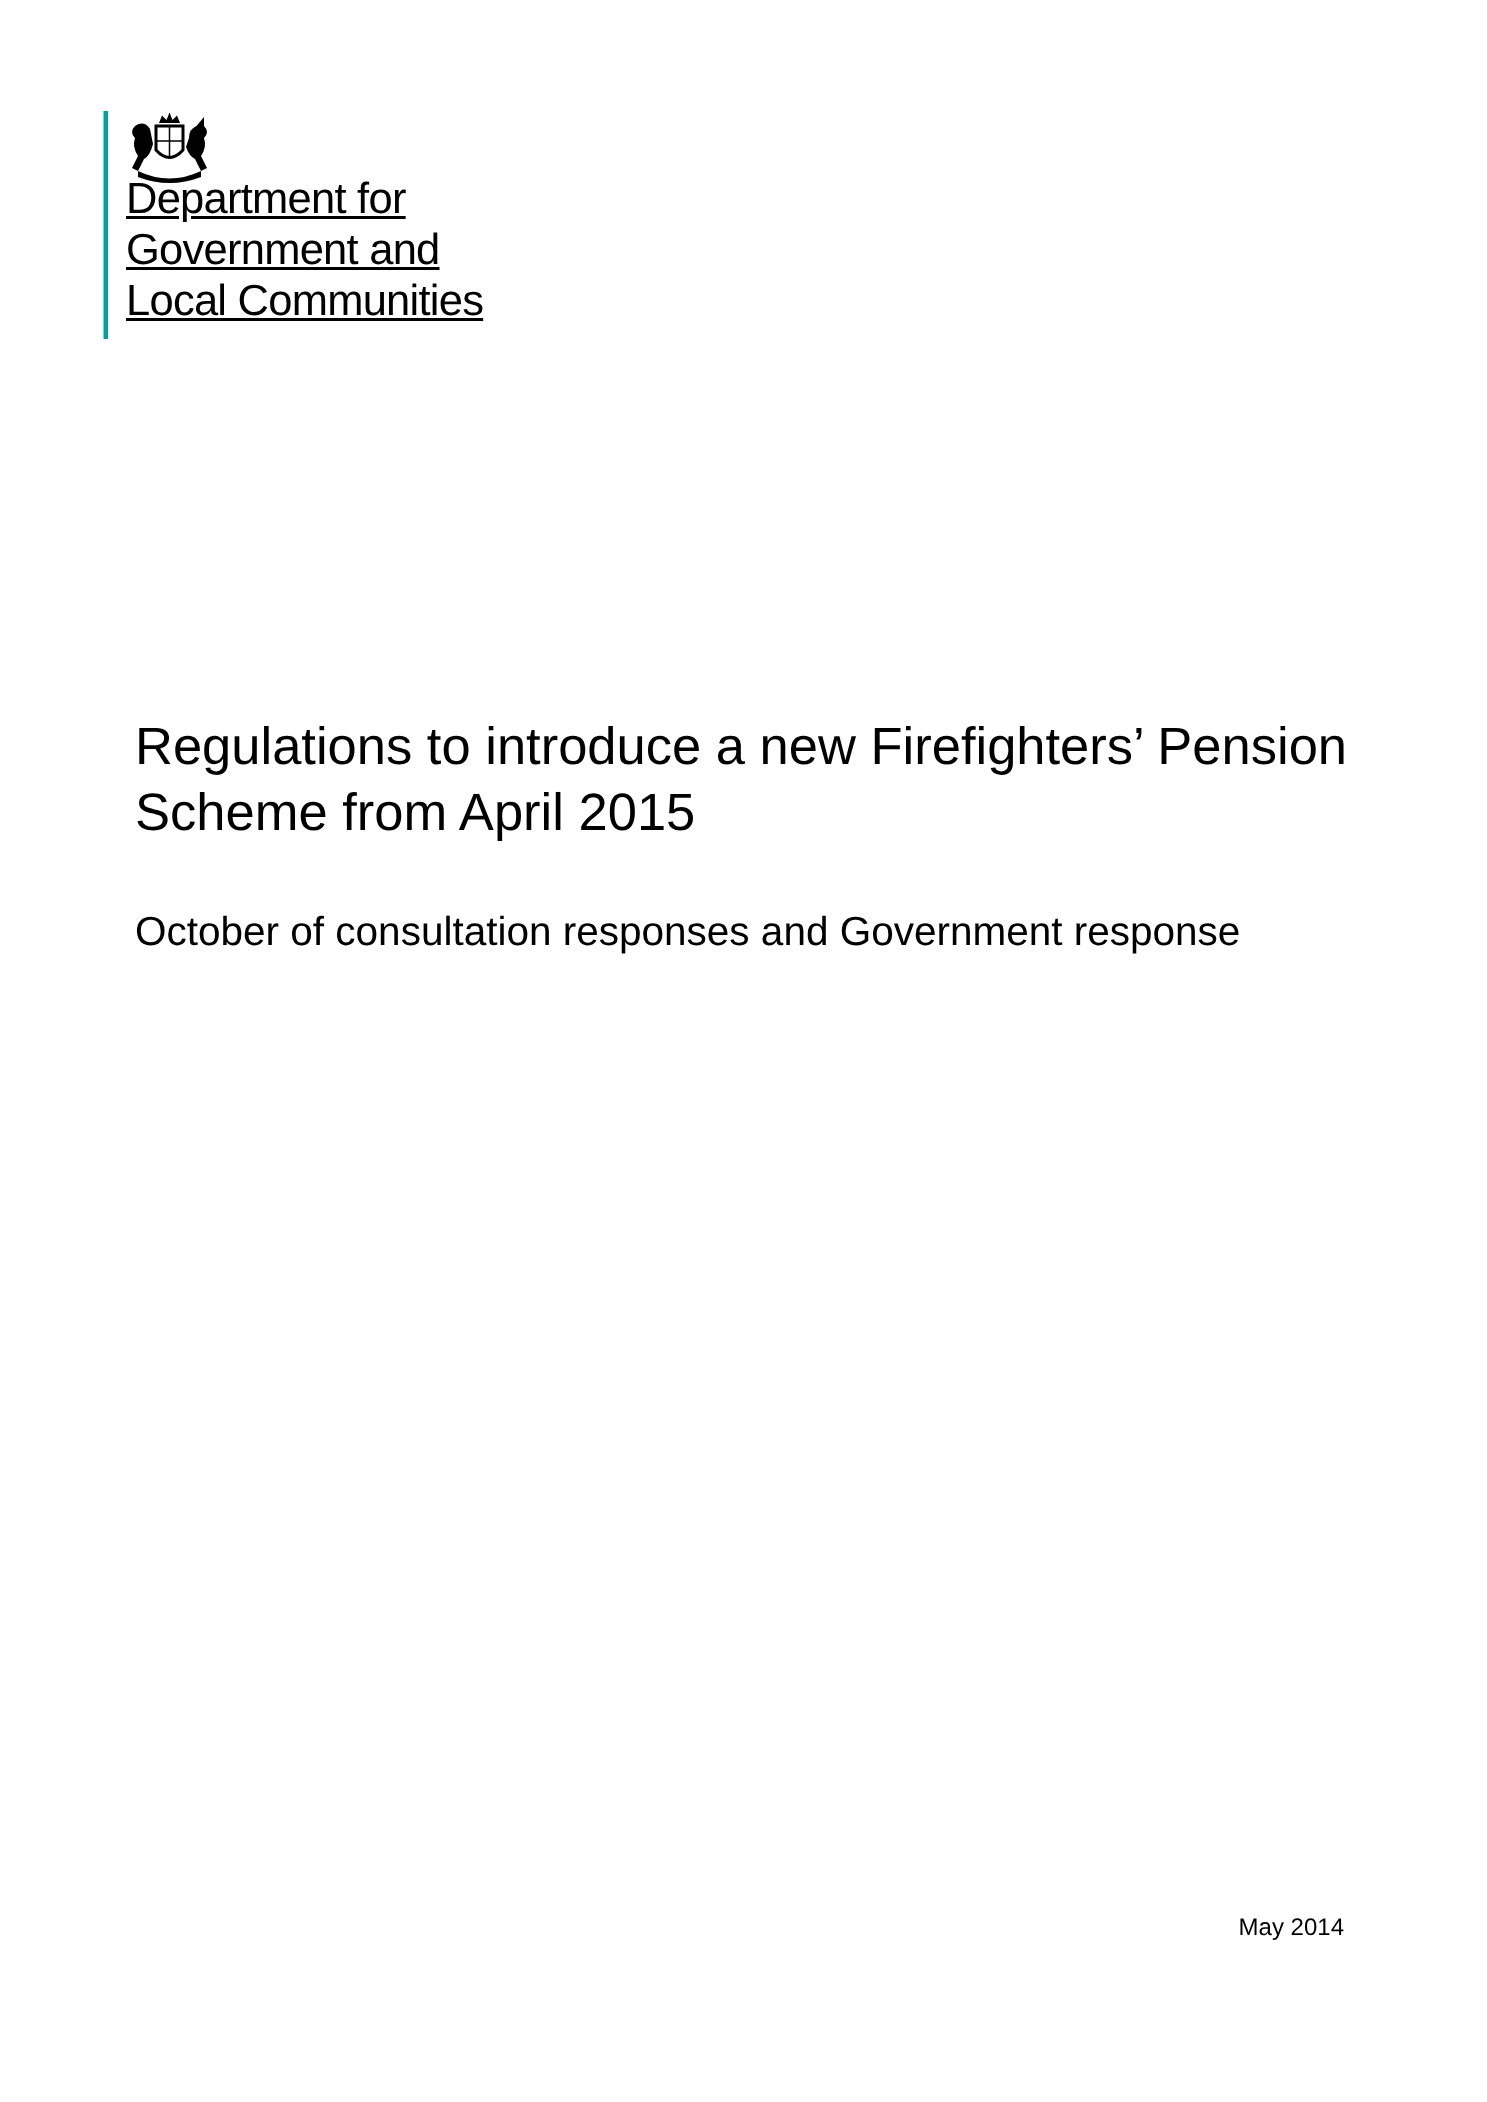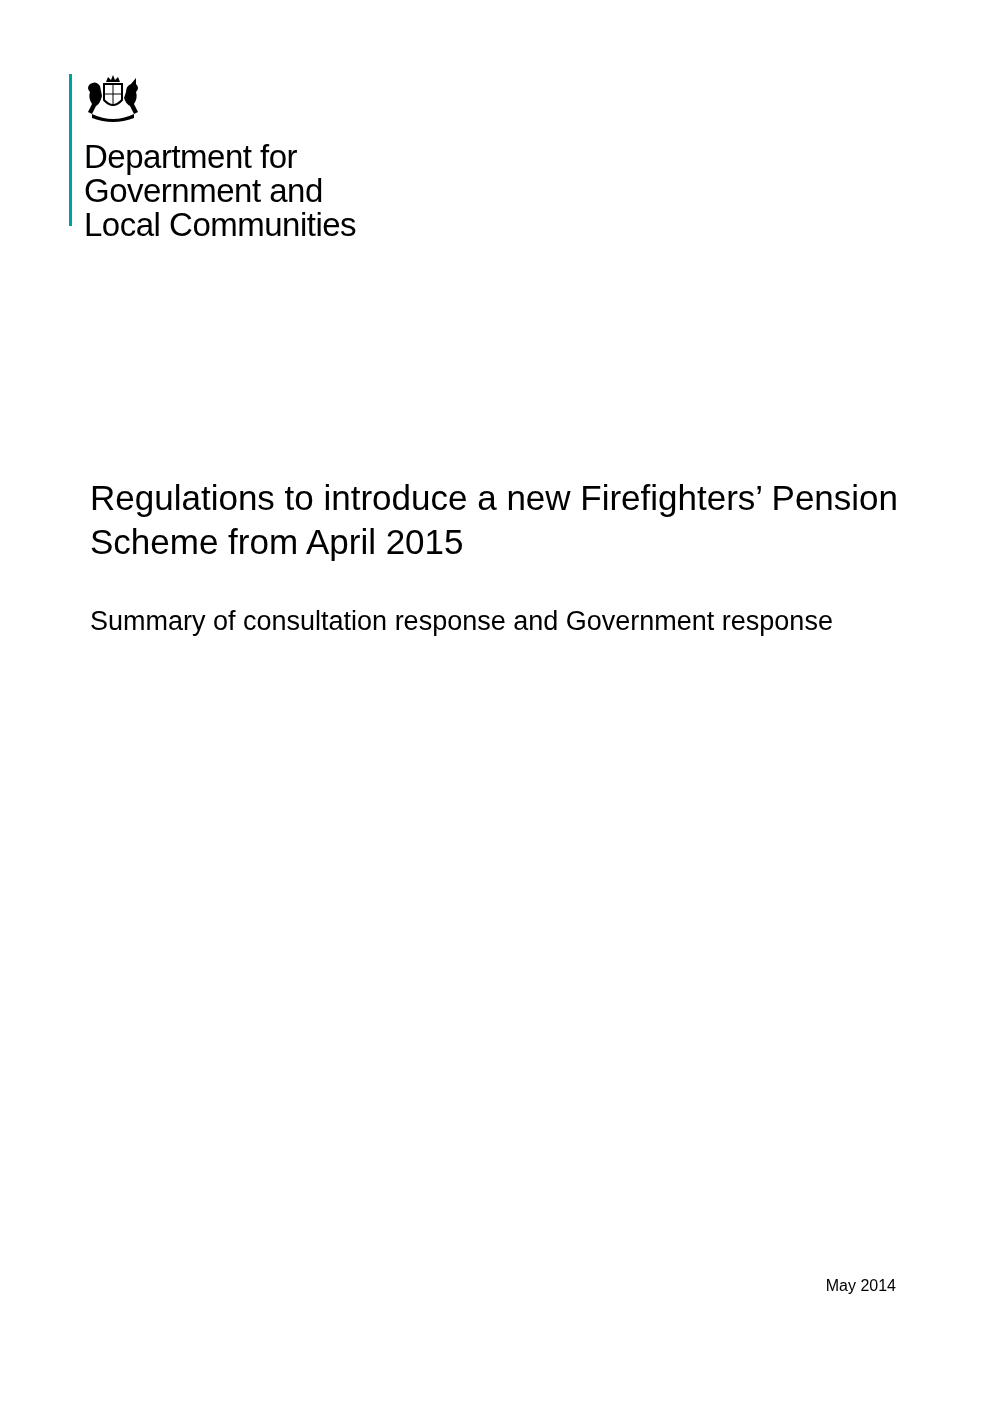--- a/index.html
+++ b/index.html
@@ -1,20 +1,20 @@
 <!DOCTYPE html>
 <html><head>
 <meta charset="utf-8">
 <style>
   html, body { margin:0; padding:0; background:#ffffff; }
   body { width:991px; height:1401px; position:relative; overflow:hidden;
          font-family:"Liberation Sans", sans-serif; color:#000; }
   .logo-bar { position:absolute; left:69px; top:74px; width:3px; height:152px; background:#00a19a; }
   .crest { position:absolute; left:84px; top:74px; width:58px; height:48px; }
-  .dept-name { position:absolute; left:84px; top:140px; font-size:33px; line-height:34px; letter-spacing:-0.5px; }
+  .dept-name { position:absolute; left:84px; top:116px; font-size:29px; line-height:34px; letter-spacing:-0.5px;text-decoration:underline; }
   .dept-name div { white-space:nowrap; }
   .title { position:absolute; left:90px; top:476px; width:820px; font-size:35px; line-height:44px; }
   .subtitle { position:absolute; left:90px; top:603px; width:760px; font-size:27px; line-height:36px; }
   .footer { position:absolute; right:95px; top:1275px; text-align:right; font-size:16px; line-height:22px; }
 </style>
 </head>
 <body>
 
 <div class="logo-bar"></div>
 
@@ -35,17 +35,17 @@
 </div>
 
 <div class="dept-name">
   <div>Department for</div>
   <div>Government and</div>
   <div>Local Communities</div>
 </div>
 
 <div class="title">Regulations to introduce a new Firefighters’ Pension Scheme from April 2015</div>
 
-<div class="subtitle">Summary of consultation response and Government response</div>
+<div class="subtitle">October of consultation responses and Government response</div>
 
 <div class="footer">
   <div>May 2014</div>
 </div>
 
 </body></html>

